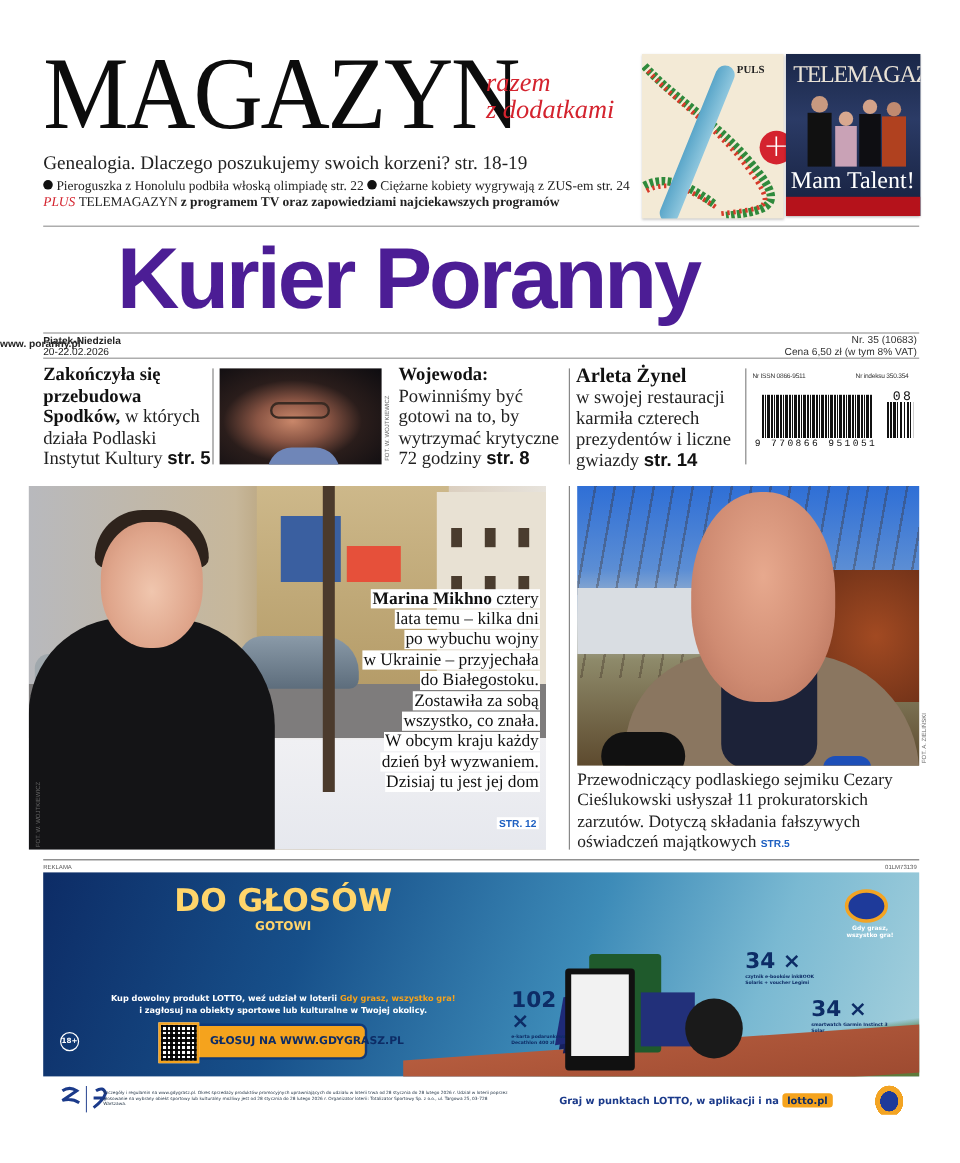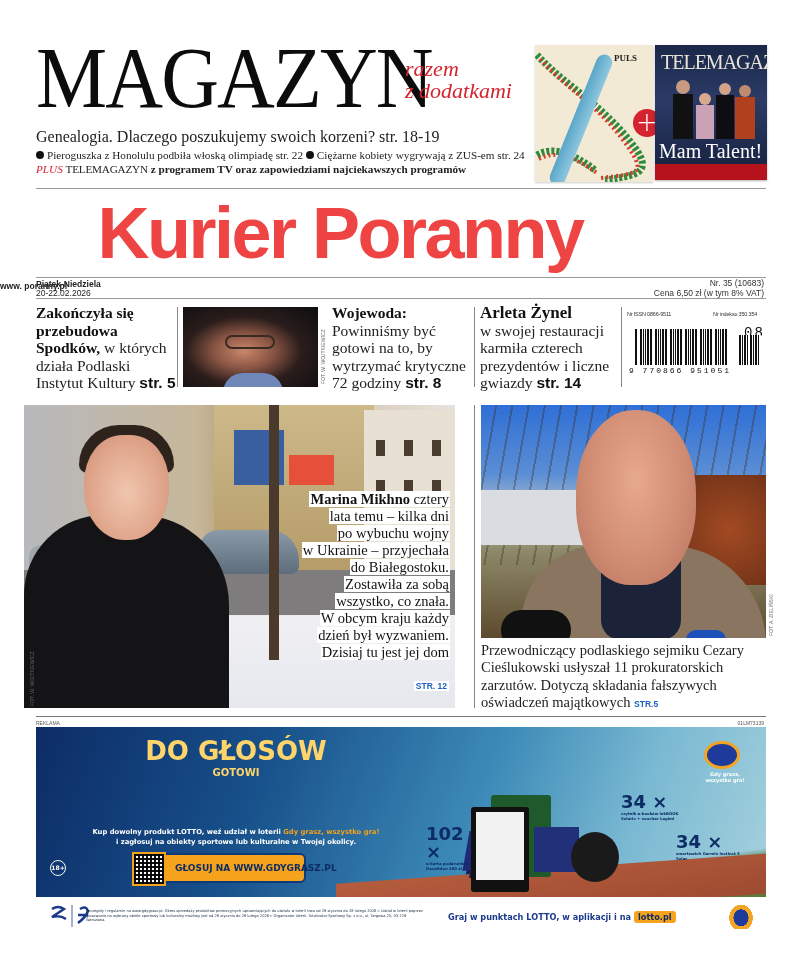--- a/index.html
+++ b/index.html
@@ -26,21 +26,21 @@
   .cover-tele{left:655px;top:45px;width:112px;height:135px;background:linear-gradient(180deg,#1a2748 0%,#2b3b66 40%,#16203e 100%);overflow:hidden;box-shadow:0 1px 2px rgba(0,0,0,.3);}
   .cover-tele .tlogo{position:absolute;left:6px;top:6px;font-family:"Liberation Serif",serif;font-size:20px;color:#e9e2d6;letter-spacing:-1px;}
   .cover-tele .mt{position:absolute;left:4px;top:95px;font-family:"Liberation Serif",serif;font-size:20px;color:#fff;white-space:nowrap;}
   .cover-tele .people{position:absolute;left:10px;top:32px;width:95px;height:62px;}
   .cover-tele .redbar{position:absolute;left:0;bottom:0;width:100%;height:16px;background:#b5121b;}
   .plus-circle{left:633px;top:109px;width:28px;height:28px;border-radius:50%;background:#d4232e;color:#fff;font-family:"DejaVu Sans",sans-serif;font-size:26px;line-height:26px;text-align:center;font-weight:300;}
 
   .rule{position:absolute;background:#999;height:1px;}
 
   
-  .masthead{left:0;top:193px;width:680px;text-align:center;font-family:"Liberation Sans",sans-serif;font-weight:700;color:#ef4444;font-size:72px;line-height:80px;letter-spacing:-2.5px;}
+  .masthead{left:0;top:193px;width:680px;text-align:center;font-family:"Liberation Sans",sans-serif;font-weight:700;color:#4c1d95;font-size:72px;line-height:80px;letter-spacing:-2.5px;}
 
   .dateline{left:36px;top:280px;font-family:"Liberation Sans",sans-serif;font-size:8.5px;line-height:9px;color:#222;}
   .dateline b{font-weight:700;}
   .website{left:0;width:707px;top:281px;font-family:"Liberation Sans",sans-serif;font-size:8.5px;font-weight:700;color:#222;}
   .issue{right:36px;top:279px;text-align:right;font-family:"Liberation Sans",sans-serif;font-size:8.5px;line-height:9.5px;color:#333;}
 
   
   .teaser{font-family:"Liberation Serif",serif;font-size:15.5px;line-height:17.5px;color:#222;}
   .teaser .hl{font-weight:700;color:#111;}
   .teaser .pg{font-family:"Liberation Sans",sans-serif;font-weight:700;color:#111;}
@@ -54,21 +54,21 @@
   .teaser3{left:480px;top:304px;width:140px;}
   .teaser3 .hl{font-size:17px;}
 
   
   .barcode{left:627px;top:311px;width:140px;height:70px;}
   .barcode .issn{position:absolute;left:0;top:0;font-family:"Liberation Sans",sans-serif;font-size:5.5px;color:#333;letter-spacing:-0.2px;}
   .barcode .idx{position:absolute;left:86px;top:0;font-family:"Liberation Sans",sans-serif;font-size:5.5px;color:#333;letter-spacing:-0.2px;}
   .barcode .bars{position:absolute;left:8px;top:18px;width:92px;height:36px;background:repeating-linear-gradient(90deg,#111 0 1.5px,#fff 1.5px 2.5px,#111 2.5px 3px,#fff 3px 4.5px,#111 4.5px 6.5px,#fff 6.5px 7.5px);}
   .barcode .bars2{position:absolute;left:112px;top:24px;width:22px;height:30px;background:repeating-linear-gradient(90deg,#111 0 2px,#fff 2px 3px,#111 3px 4px,#fff 4px 5.5px);}
   .barcode .num{position:absolute;left:2px;top:55px;font-family:"Liberation Mono",monospace;font-size:8px;letter-spacing:2px;color:#111;}
-  .barcode .sup{position:absolute;left:117px;top:14px;font-family:"Liberation Mono",monospace;font-size:14px;letter-spacing:2px;color:#111;}
+  .barcode .sup{position:absolute;left:117px;top:14px;font-family:"Liberation Mono",monospace;font-size:11px;letter-spacing:2px;color:#111;}
 
   
   .photo-marina{left:24px;top:405px;width:431px;height:303px;overflow:hidden;
     background:
       linear-gradient(180deg,rgba(255,255,255,0) 0%,rgba(255,255,255,0) 62%,#f0f0f3 70%,#e6e8ee 100%),
       linear-gradient(90deg,#b8b9bd 0%,#c7b79a 40%,#a88d5b 55%,#d7c8b6 75%,#e7e3dc 100%);}
   .photo-marina .bldg{position:absolute;left:190px;top:0;width:160px;height:180px;background:linear-gradient(180deg,#cdb88a,#b39a66);}
   .photo-marina .bldg2{position:absolute;left:340px;top:5px;width:95px;height:170px;background:#e8e1d3;}
   .photo-marina .win{position:absolute;width:9px;height:16px;background:#4a3c2e;}
   .photo-marina .sign{position:absolute;left:265px;top:50px;width:45px;height:30px;background:#e6503a;}
@@ -128,21 +128,21 @@
   .ereader{position:absolute;left:455px;top:68px;width:60px;height:82px;background:#1f5a2c;border-radius:3px;}
   .ereader2{position:absolute;left:435px;top:80px;width:58px;height:85px;background:#111;border-radius:3px;}
   .ereader2 .scr{position:absolute;left:5px;top:5px;width:48px;height:68px;background:#f2f2f2;}
   .card-box{position:absolute;left:498px;top:100px;width:45px;height:45px;background:#22307a;}
   .watch{position:absolute;left:535px;top:105px;width:48px;height:50px;background:#1a1a1a;border-radius:50%;}
   .cards{position:absolute;left:65px;top:100px;width:58px;height:40px;background:#1e2a78;transform:skew(-10deg,-8deg);box-shadow:4px 4px 0 #16205e,8px 8px 0 #141b52;}
 
   .ad-footer{left:36px;top:897px;width:730px;height:40px;}
   .ad-footer .fl{position:absolute;left:12px;top:6px;width:48px;height:26px;}
   .ad-footer .legal{position:absolute;left:50px;top:12px;width:340px;font-family:"DejaVu Sans",sans-serif;font-size:3.6px;line-height:4.5px;color:#234;}
-  .ad-footer .graj{position:absolute;left:412px;top:14px;font-family:"DejaVu Sans",sans-serif;font-weight:700;color:#1b3a8a;font-size:8.2px;white-space:nowrap;}
+  .ad-footer .graj{position:absolute;left:430px;top:14px;font-family:"DejaVu Sans",sans-serif;font-weight:700;color:#1b3a8a;font-size:8.2px;white-space:nowrap;}
   .ad-footer .lottopl{display:inline-block;background:#f5a31d;color:#0d2c66;padding:1px 4px;border-radius:3px;margin-left:3px;}
   .ad-footer .logo2{position:absolute;left:690px;top:4px;width:30px;height:28px;background:radial-gradient(ellipse at 50% 60%,#1e3a9a 0 35%,#f3a423 36% 55%,transparent 56%);}
 </style>
 </head>
 <body>
 
 <div class="abs magazyn-title">MAGAZYN</div>
 <div class="abs magazyn-tag">
   <div>razem</div>
   <div>z dodatkami</div>

